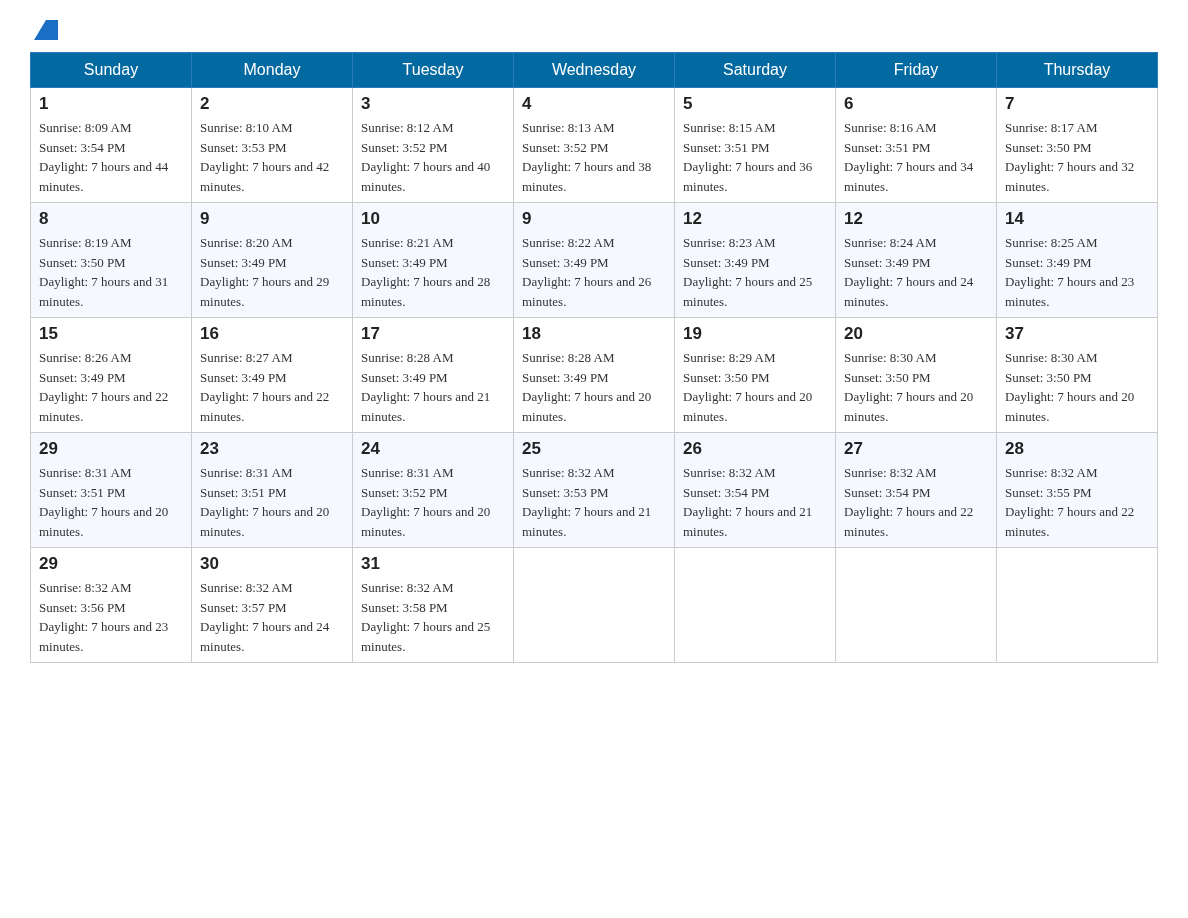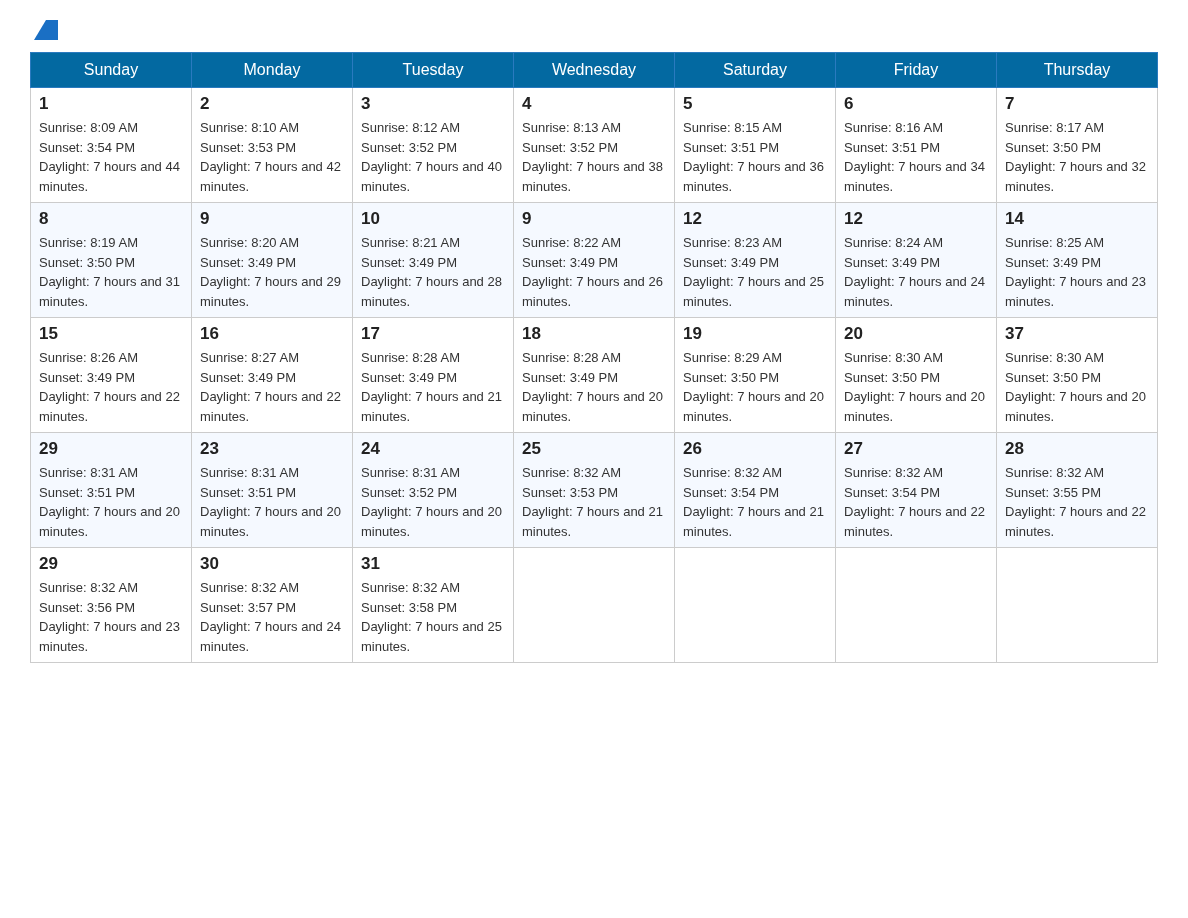--- a/index.html
+++ b/index.html
@@ -80,20 +80,21 @@
     .day-number {
       font-size: 17px;
       font-weight: bold;
       color: #222;
       margin-bottom: 4px;
     }
     .day-info {
       font-size: 13px;
       color: #333;
       line-height: 1.5;
+      font-family: Liberation Serif, serif;
     }
     .calendar tr td {
       background: #fff;
     }
     .calendar tr:nth-child(even) td {
       background: #f5f9ff;
     }
     .empty-cell {
       background: #fff !important;
     }

